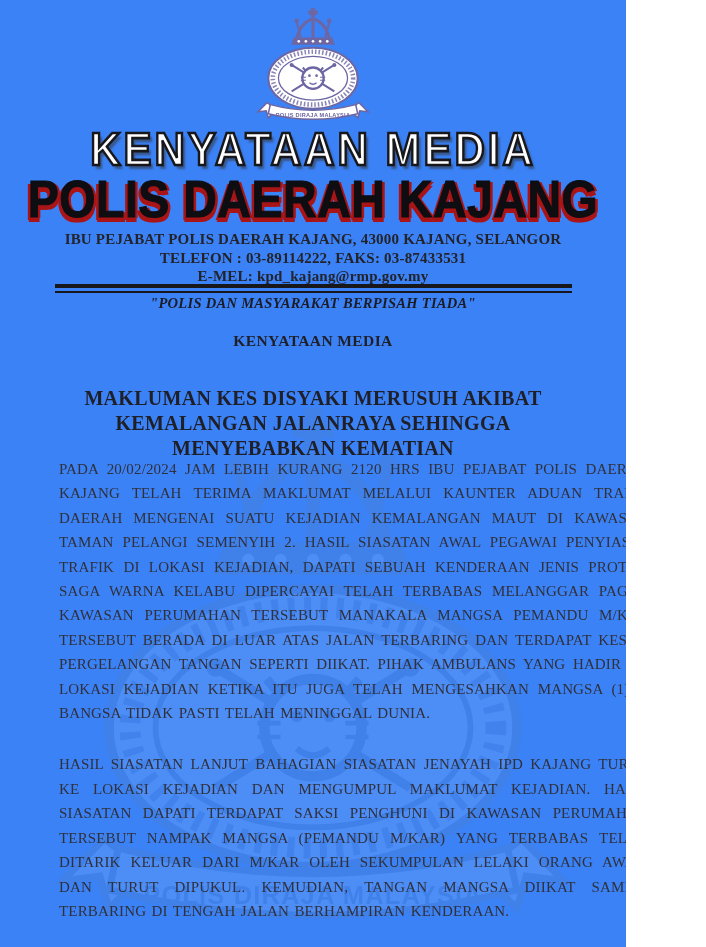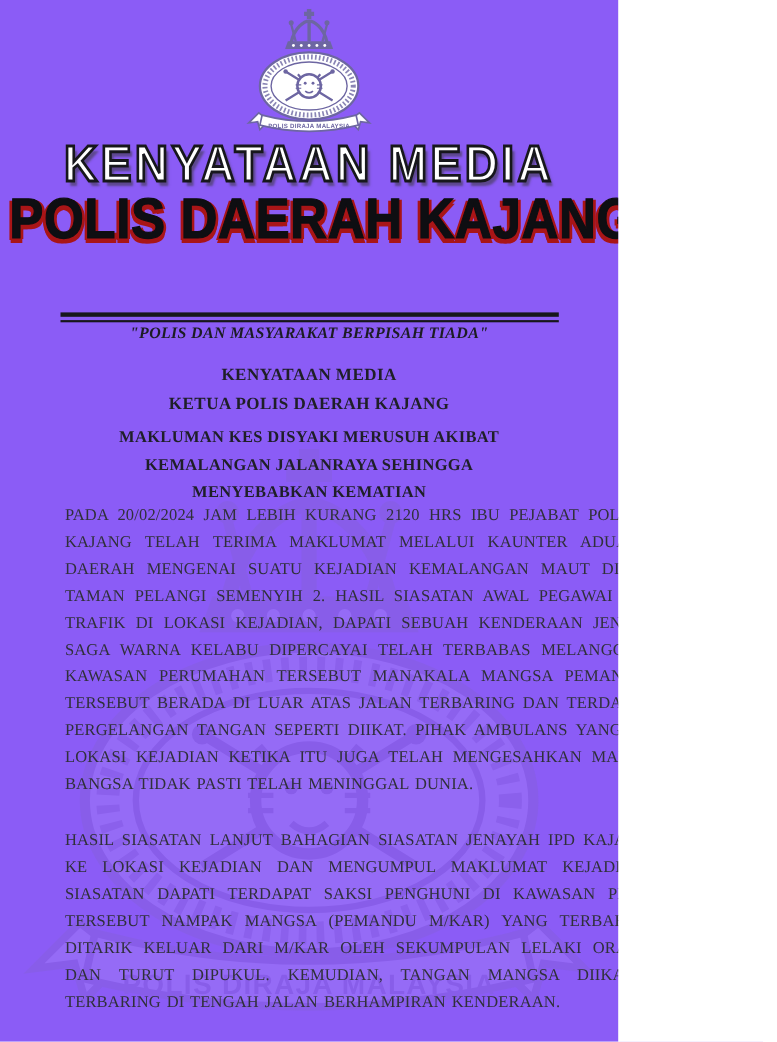--- a/index.html
+++ b/index.html
@@ -1,19 +1,19 @@
 <!DOCTYPE html>
 <html><head>
 <meta charset="utf-8">
 <style>
   html,body{margin:0;padding:0;background:#ffffff;}
   .page{
     position:relative;
-    width:562px;height:947px;
-    background:#8b5cf6;
+    width:626px;height:947px;
+    background:#3b82f6;
     overflow:hidden;
     font-family:"Liberation Serif",serif;
   }
   
   .watermark{
     position:absolute;top:408px;left:50%;
     transform:translateX(-50%);
     width:556px;height:538px;
     color:#6f6f6f;opacity:.09;z-index:0;
   }
@@ -71,21 +71,21 @@
   }
   .heads{
     position:absolute;top:327px;left:0;right:0;
     text-align:center;
     font-weight:700;font-size:15.5px;line-height:27px;
     color:#1f1f28;letter-spacing:.4px;
   }
   .title{
     position:absolute;top:386px;left:73px;right:73px;
     text-align:center;
-    font-weight:700;font-size:15px;line-height:25px;
+    font-weight:700;font-size:20px;line-height:25px;
     color:#1f1f28;letter-spacing:.3px;
   }
   .body-text{
     position:absolute;top:457px;left:59px;width:590px;
     font-size:15px;line-height:24.4px;
     text-align:justify;
     color:#30303a;letter-spacing:.15px;word-spacing:1.5px;
   }
   .body-text p{margin:0 0 27px 0;font-family:Liberation Serif, serif;}
   svg text{font-family:"Liberation Sans",sans-serif;}
@@ -144,29 +144,33 @@
 
   <div class="content">
 
     <svg class="crest-top" viewBox="0 0 240 232" preserveAspectRatio="xMidYMid meet">
       <use href="#pdrm-crest"></use>
     </svg>
 
     <div class="mast1">KENYATAAN MEDIA</div>
     <div class="mast2">POLIS DAERAH KAJANG</div>
 
+    <div class="contact">
+      <div>IBU PEJABAT POLIS DAERAH KAJANG, 43000 KAJANG, SELANGOR</div>
+      <div>TELEFON : 03-89114222, FAKS: 03-87433531</div>
+      <div>E-MEL: kpd_kajang@rmp.gov.my</div>
+    </div>
 
     <div class="rule-thick"></div>
     <div class="rule-thin"></div>
 
     <div class="motto">"POLIS DAN MASYARAKAT BERPISAH TIADA"</div>
 
     <div class="heads">
       <div>KENYATAAN MEDIA</div>
-      <div>KETUA POLIS DAERAH KAJANG</div>
     </div>
 
     <div class="title">MAKLUMAN KES DISYAKI MERUSUH AKIBAT KEMALANGAN JALANRAYA SEHINGGA MENYEBABKAN KEMATIAN</div>
 
     <div class="body-text">
       <p>PADA 20/02/2024 JAM LEBIH KURANG 2120 HRS IBU PEJABAT POLIS DAERAH KAJANG TELAH TERIMA MAKLUMAT MELALUI KAUNTER ADUAN TRAFIK DAERAH MENGENAI SUATU KEJADIAN KEMALANGAN MAUT DI KAWASAN TAMAN PELANGI SEMENYIH 2. HASIL SIASATAN AWAL PEGAWAI PENYIASAT TRAFIK DI LOKASI KEJADIAN, DAPATI SEBUAH KENDERAAN JENIS PROTON SAGA WARNA KELABU DIPERCAYAI TELAH TERBABAS MELANGGAR PAGAR KAWASAN PERUMAHAN TERSEBUT MANAKALA MANGSA PEMANDU M/KAR TERSEBUT BERADA DI LUAR ATAS JALAN TERBARING DAN TERDAPAT KESAN PERGELANGAN TANGAN SEPERTI DIIKAT. PIHAK AMBULANS YANG HADIR KE LOKASI KEJADIAN KETIKA ITU JUGA TELAH MENGESAHKAN MANGSA (1)(L) BANGSA TIDAK PASTI TELAH MENINGGAL DUNIA.</p>
       <p>HASIL SIASATAN LANJUT BAHAGIAN SIASATAN JENAYAH IPD KAJANG TURUT KE LOKASI KEJADIAN DAN MENGUMPUL MAKLUMAT KEJADIAN. HASIL SIASATAN DAPATI TERDAPAT SAKSI PENGHUNI DI KAWASAN PERUMAHAN TERSEBUT NAMPAK MANGSA (PEMANDU M/KAR) YANG TERBABAS TELAH DITARIK KELUAR DARI M/KAR OLEH SEKUMPULAN LELAKI ORANG AWAM DAN TURUT DIPUKUL. KEMUDIAN, TANGAN MANGSA DIIKAT SAMBIL TERBARING DI TENGAH JALAN BERHAMPIRAN KENDERAAN.</p>
     </div>
 
   </div>

